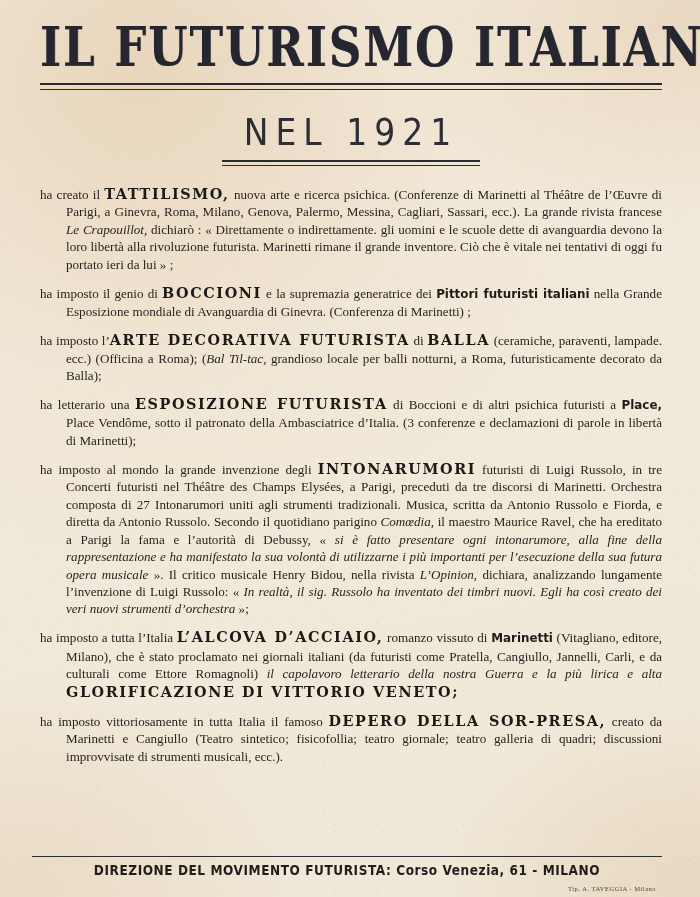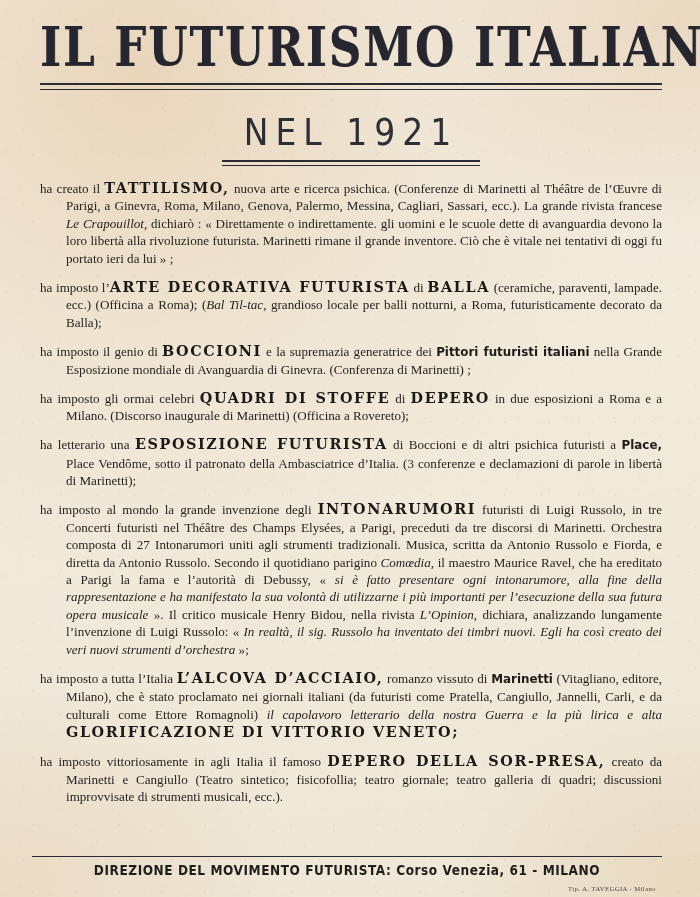--- a/index.html
+++ b/index.html
@@ -82,21 +82,21 @@
   .subtitle-rule {
     width: 258px;
     margin: 11px auto 0 auto;
     height: 3px;
     border-top: 2px solid #2a2b33;
     border-bottom: 1px solid #2a2b33;
   }
 
   
   .body {
-    margin-top: 13px;
+    margin-top: 19px;
   }
   .para {
     font-size: 13.1px;
     line-height: 17.45px;
     text-align: justify;
     text-justify: inter-word;
     margin: 0 0 10.5px 0;
     padding-left: 26px;
     text-indent: -26px;
   }
@@ -159,27 +159,26 @@
   <div class="inner">
 
     <div class="masthead">IL FUTURISMO ITALIANO</div>
     <div class="rule-double"></div>
 
     <div class="subtitle">NEL 1921</div>
     <div class="subtitle-rule"></div>
 
     <div class="body" id="body-entries">
         <p class="para"><span>ha creato il </span><span class="caps">TATTILISMO,</span><span> nuova arte e ricerca psichica. (Conferenze di Marinetti al Théâtre de l’Œuvre di Parigi, a Ginevra, Roma, Milano, Genova, Palermo, Messina, Cagliari, Sassari, ecc.). La grande rivista francese </span><span class="it">Le Crapouillot,</span><span> dichiarò : « Direttamente o indirettamente. gli uomini e le scuole dette di avanguardia devono la loro libertà alla rivoluzione futurista. Marinetti rimane il grande inventore. Ciò che è vitale nei tentativi di oggi fu portato ieri da lui » ;</span></p>
+        <p class="para"><span>ha imposto il genio di </span><span class="caps">BOCCIONI</span><span> e la supremazia generatrice dei </span><span class="sans">Pittori futuristi italiani</span><span> nella Grande Esposizione mondiale di Avanguardia di Ginevra. (Conferenza di Marinetti) ;</span></p>
         <p class="para"><span>ha imposto l’</span><span class="caps">ARTE DECORATIVA FUTURISTA</span><span> di </span><span class="caps">BALLA</span><span> (ceramiche, paraventi, lampade. ecc.) (Officina a Roma); (</span><span class="it">Bal Til-tac,</span><span> grandioso locale per balli notturni, a Roma, futuristicamente decorato da Balla);</span></p>
-        <p class="para"><span>ha imposto il genio di </span><span class="caps">BOCCIONI</span><span> e la supremazia generatrice dei </span><span class="sans">Pittori futuristi italiani</span><span> nella Grande Esposizione mondiale di Avanguardia di Ginevra. (Conferenza di Marinetti) ;</span></p>
-        <p class="para"><span>ha imposto gli ormai celebri </span><span class="caps">QUADRI DI STOFFE</span><span> di </span><span class="caps">DEPERO</span><span> in due esposizioni a Roma e a Milano. (Discorso inaugurale di Marinetti) (Officina a Rovereto);</span></p>
         <p class="para"><span>ha letterario una </span><span class="caps">ESPOSIZIONE FUTURISTA</span><span> di Boccioni e di altri psichica futuristi a </span><span class="sans">Place,</span><span> Place Vendôme, sotto il patronato della Ambasciatrice d’Italia. (3 conferenze e declamazioni di parole in libertà di Marinetti);</span></p>
         <p class="para"><span>ha imposto al mondo la grande invenzione degli </span><span class="caps">INTONARUMORI</span><span> futuristi di Luigi Russolo, in tre Concerti futuristi nel Théâtre des Champs Elysées, a Parigi, preceduti da tre discorsi di Marinetti. Orchestra composta di 27 Intonarumori uniti agli strumenti tradizionali. Musica, scritta da Antonio Russolo e Fiorda, e diretta da Antonio Russolo. Secondo il quotidiano parigino </span><span class="it">Comœdia,</span><span> il maestro Maurice Ravel, che ha ereditato a Parigi la fama e l’autorità di Debussy, « </span><span class="it">si è fatto presentare ogni intonarumore, alla fine della rappresentazione e ha manifestato la sua volontà di utilizzarne i più importanti per l’esecuzione della sua futura opera musicale</span><span> ». Il critico musicale Henry Bidou, nella rivista </span><span class="it">L’Opinion,</span><span> dichiara, analizzando lungamente l’invenzione di Luigi Russolo: « </span><span class="it">In realtà, il sig. Russolo ha inventato dei timbri nuovi. Egli ha così creato dei veri nuovi strumenti d’orchestra</span><span> »;</span></p>
         <p class="para"><span>ha imposto a tutta l’Italia </span><span class="caps">L’ALCOVA D’ACCIAIO,</span><span> romanzo vissuto di </span><span class="sans">Marinetti</span><span> (Vitagliano, editore, Milano), che è stato proclamato nei giornali italiani (da futuristi come Pratella, Cangiullo, Jannelli, Carli, e da culturali come Ettore Romagnoli) </span><span class="it">il capolavoro letterario della nostra Guerra e la più lirica e alta</span><span> </span><span class="caps">GLORIFICAZIONE DI VITTORIO VENETO;</span></p>
-        <p class="para"><span>ha imposto vittoriosamente in agli Italia il famoso </span><span class="caps">DEPERO DELLA SOR-PRESA,</span><span> creato da Marinetti e Cangiullo (Teatro sintetico; fisicofollia; teatro giornale; teatro galleria di quadri; discussioni improvvisate di strumenti musicali, ecc.).</span></p>
+        <p class="para"><span>ha imposto vittoriosamente in tutta Italia il famoso </span><span class="caps">DEPERO DELLA SOR-PRESA,</span><span> creato da Marinetti e Cangiullo (Teatro sintetico; fisicofollia; teatro giornale; teatro galleria di quadri; discussioni improvvisate di strumenti musicali, ecc.).</span></p>
       </div>
 
   </div>
 
   <div class="footer-wrap">
     <div class="footer-rule"></div>
     <div class="footer-line">DIREZIONE DEL MOVIMENTO FUTURISTA: Corso Venezia, 61 - MILANO</div>
     <div class="imprint">Tip. A. TAVEGGIA - Milano</div>
   </div>
 </div>

